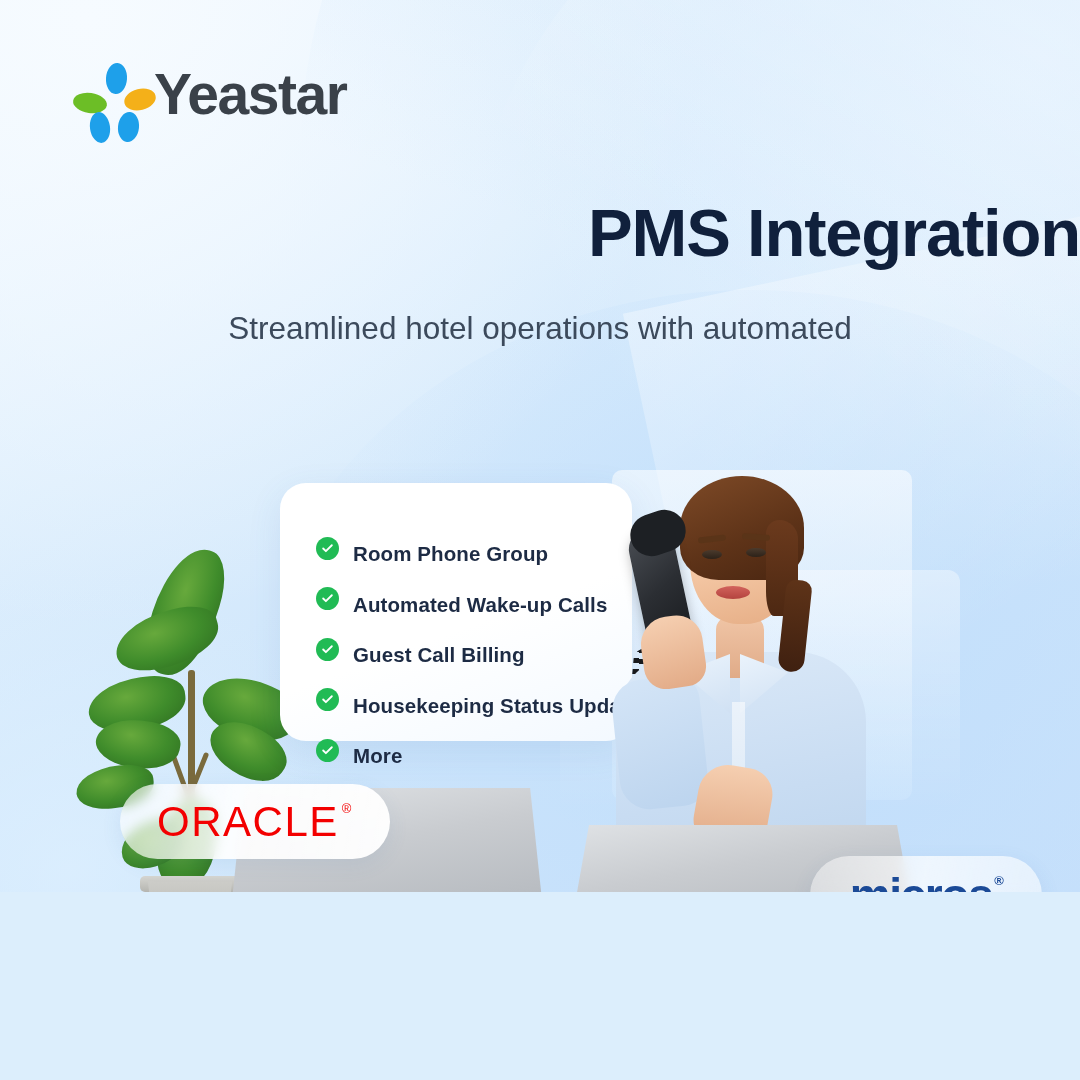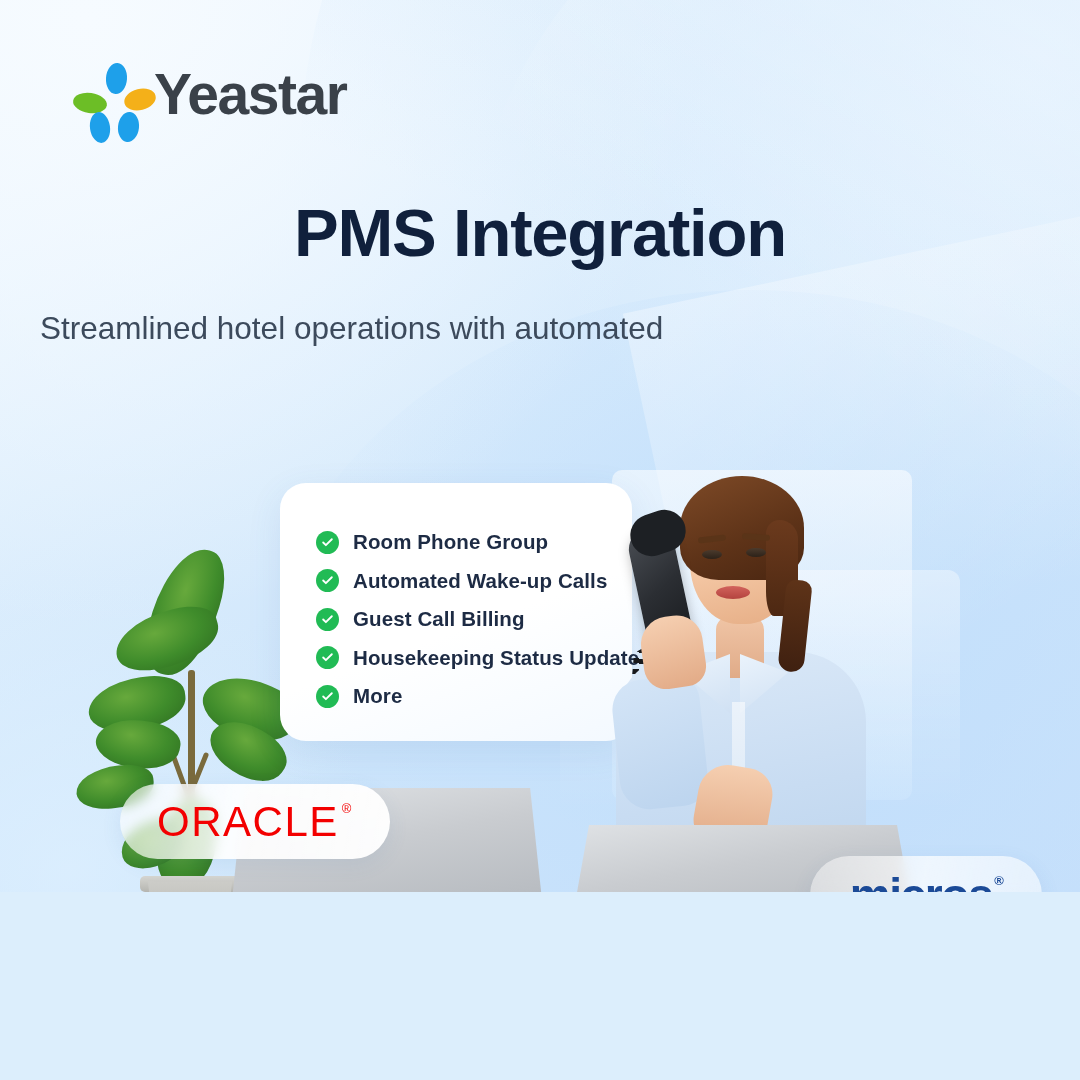--- a/index.html
+++ b/index.html
@@ -61,27 +61,27 @@
   .p-left  { width:34px; height:20px; left:-3px; top:31px; background:#6cbe26; transform:rotate(8deg);}
   .p-bl    { width:20px; height:31px; left:14px; top:50px; background:#1ea0ea; transform:rotate(-8deg);}
   .p-br    { width:21px; height:30px; left:42px; top:50px; background:#1ea0ea; transform:rotate(6deg);}
   .logo-text{
     font-size:57px; font-weight:700; letter-spacing:-1.5px;
     color:#3a4149; line-height:1;
   }
 
   .headline{
     position:absolute; left:0; right:0; top:194px;
-    text-align:center;
+    text-align:right;
     font-size:67px; font-weight:700; letter-spacing:-1.2px;
     color:#10203c;
   }
   .subhead{
     position:absolute; left:50%; top:305px; transform:translateX(-50%);
-    width:1000px; 
+    width:1000px; text-align:center;
     font-size:31.5px; font-weight:400; line-height:1.52;
     color:#3c4a5c;
   }
 
   
   .scene{ position:absolute; left:0; top:430px; width:1080px; height:600px; }
 
   
   .panel-back{
     position:absolute; left:612px; top:40px; width:300px; height:330px;
@@ -126,21 +126,21 @@
     position:absolute; left:316px; top:100px;
     display:flex; flex-direction:column; gap:14.5px;
   }
   .feat-row{ display:flex; align-items:center; gap:14px; }
   .check{
     width:23px; height:23px; border-radius:50%;
     background:#21bb55; flex:0 0 23px;
     display:flex; align-items:center; justify-content:center;
   }
   .feat-label{
-    font-size:20.5px; font-weight:700; color:#1d2b44; letter-spacing:.1px; white-space:nowrap;
+    font-size:20.5px; font-weight:700; color:#1d2b44; letter-spacing:.1px; white-space:nowrap;margin-top:12px;
   }
 
   
   .desk{
     position:absolute; left:108px; top:493px; width:812px; height:60px;
     background:linear-gradient(180deg,#f0d8b8 0%, #e6c79e 40%, #d9b585 100%);
     clip-path:polygon(0 0, 100% 18px, 100% 100%, 0 62px);
   }
   .desk-grain{
     position:absolute; inset:0;

